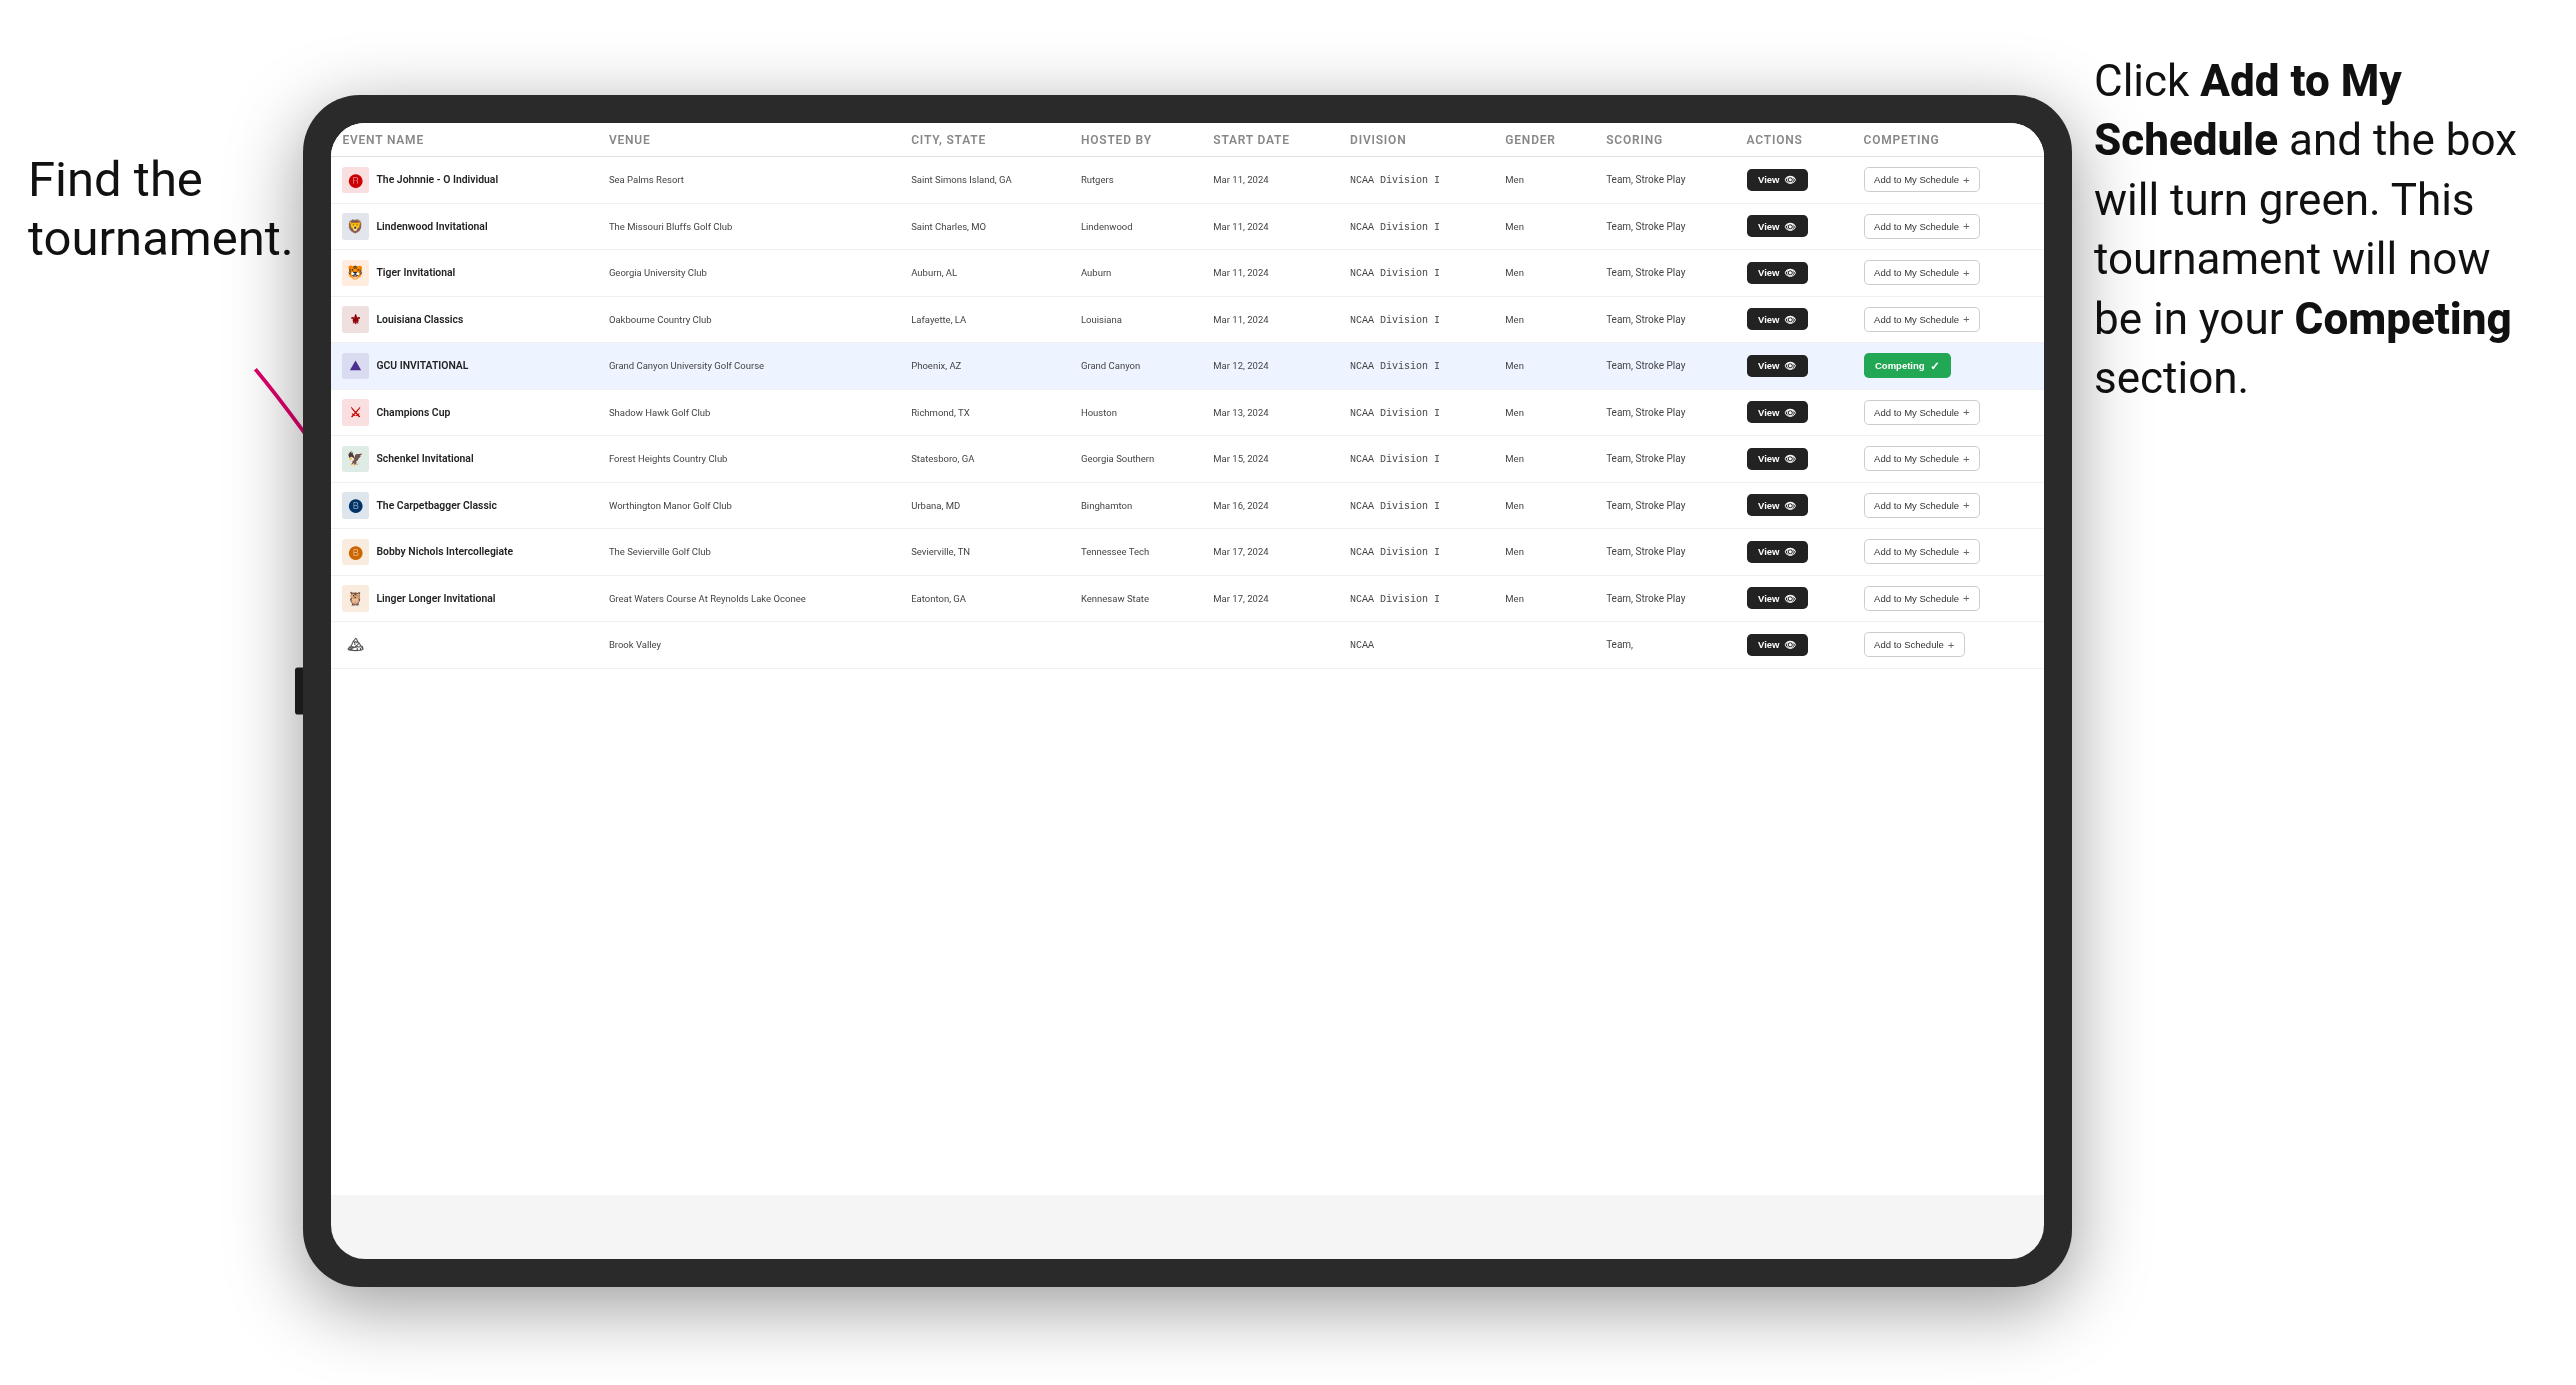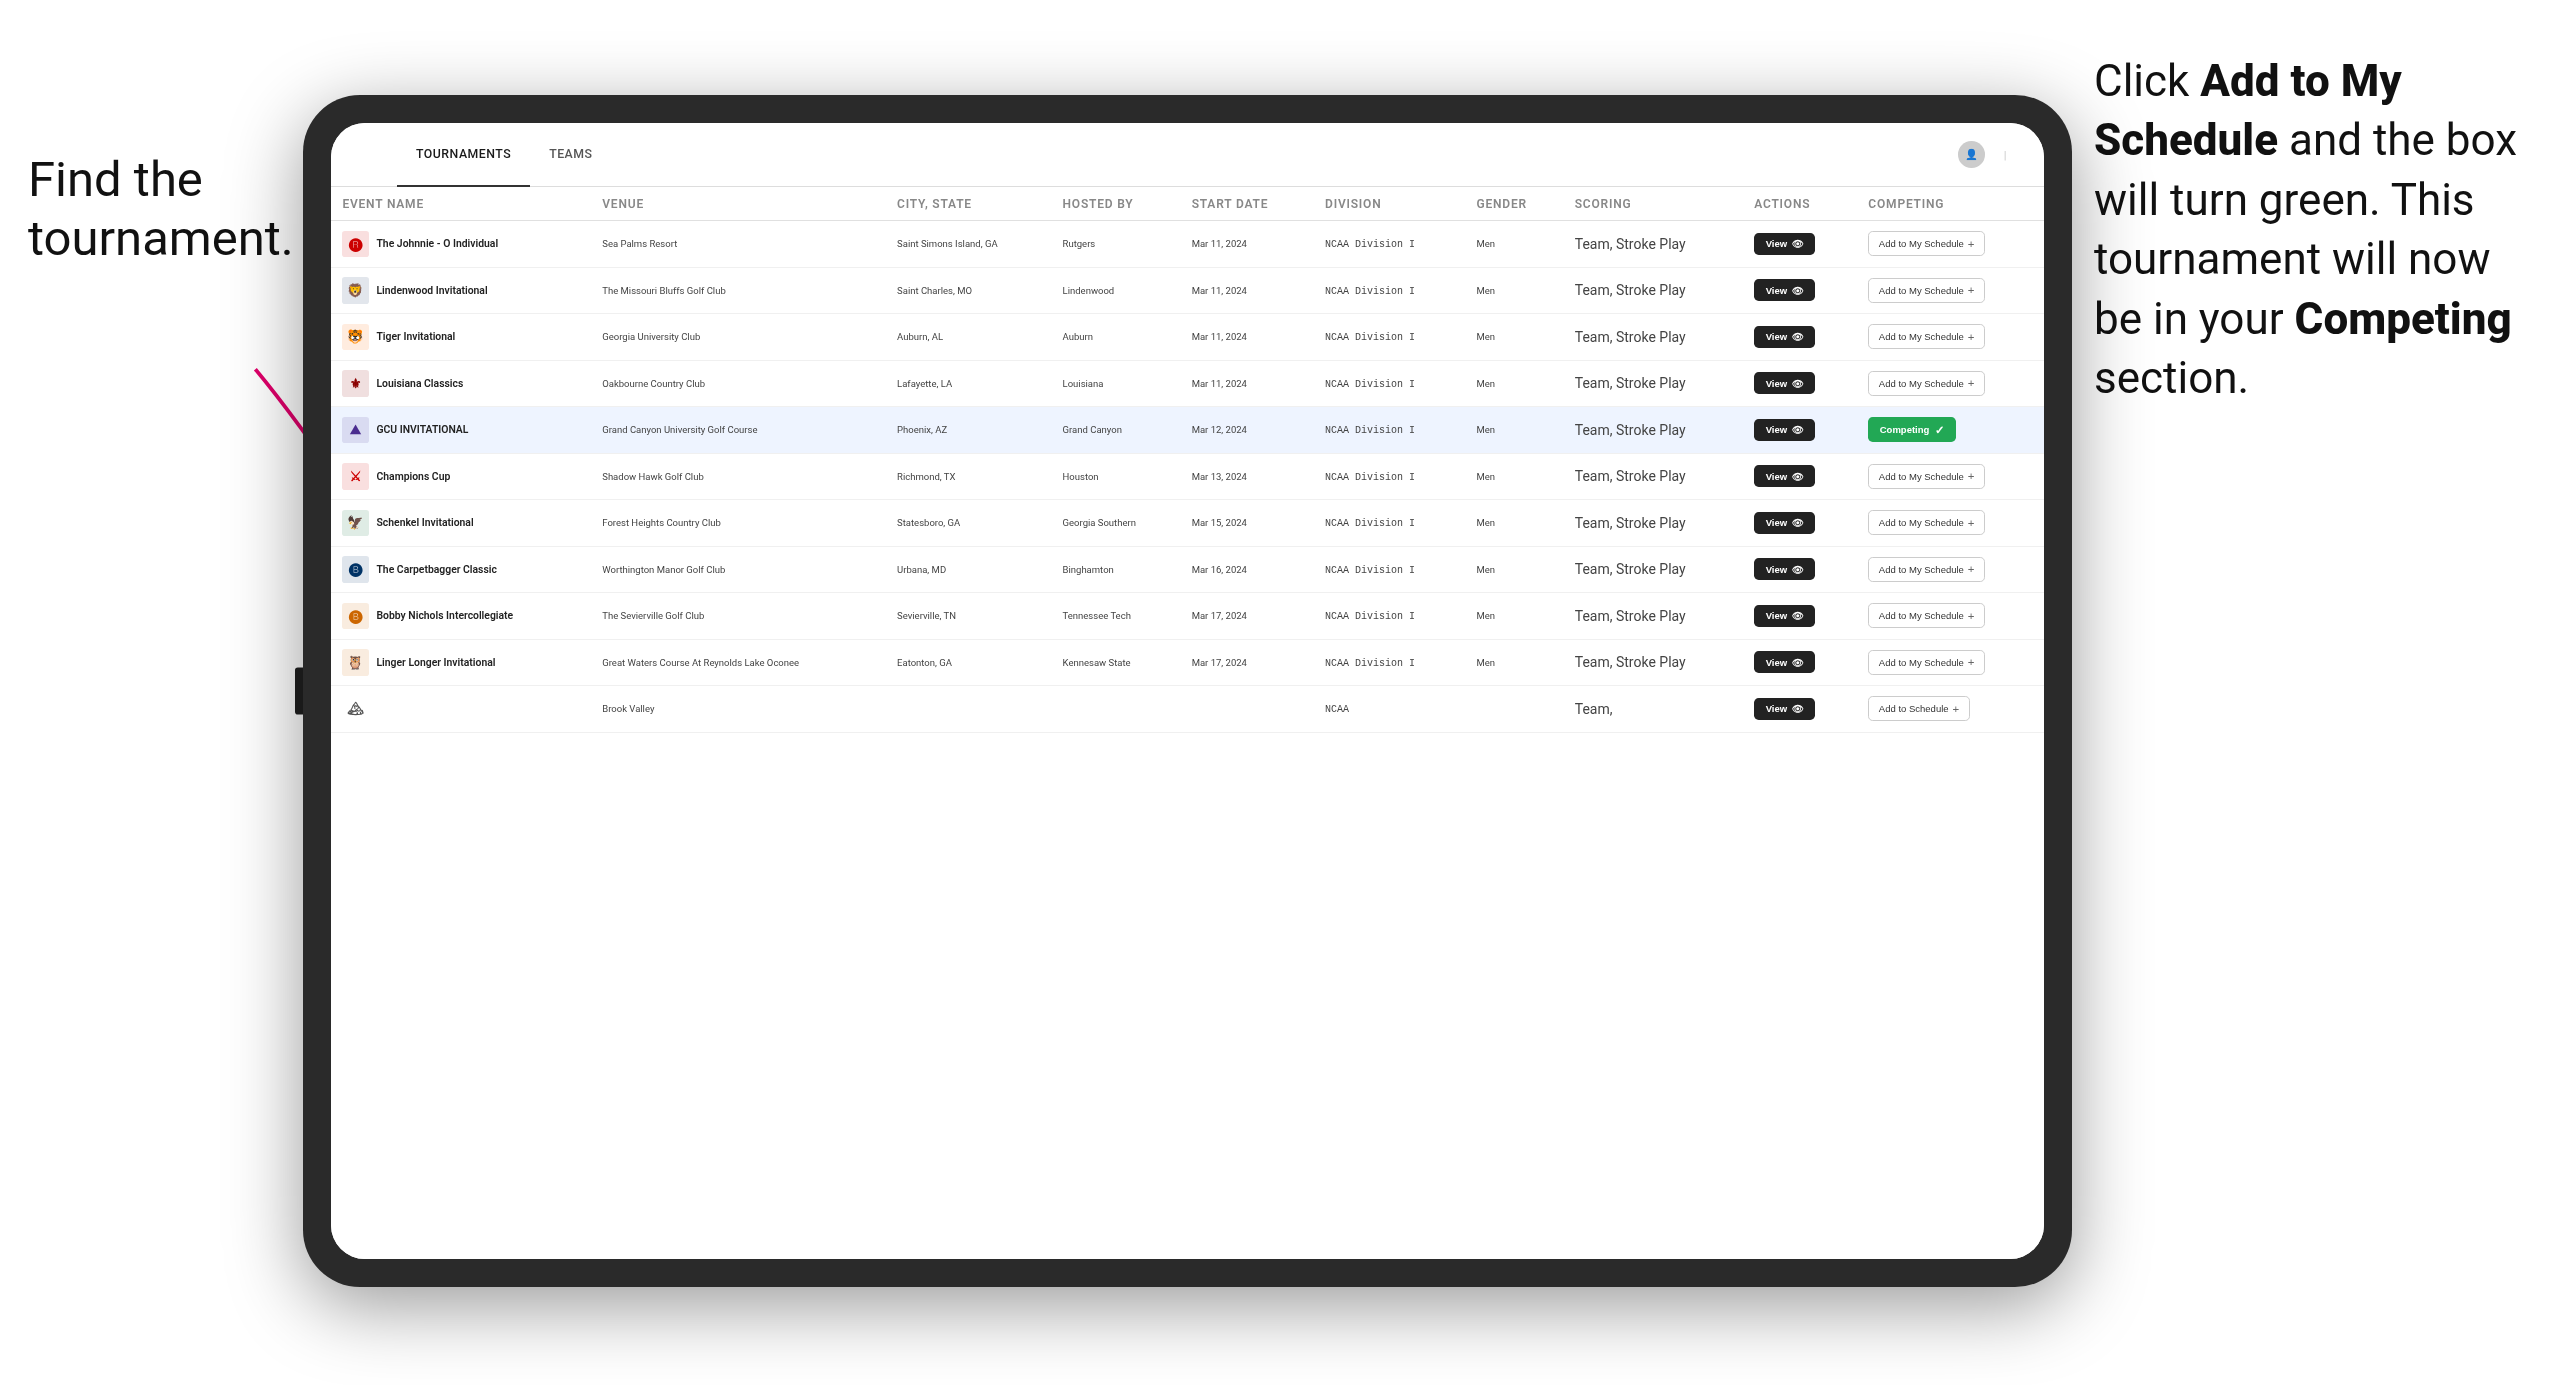--- a/index.html
+++ b/index.html
@@ -241,21 +241,21 @@
       white-space: nowrap;
     }
 
     .division-text {
       font-size: 10px;
       color: #444;
       font-family: Liberation Mono, monospace;
     }
 
     .scoring-text {
-      font-size: 14px;
+      font-size: 10px;
       color: #444;
     }
 
     
     .view-btn {
       background: #222;
       color: #fff;
       border: none;
       border-radius: 4.7px;
       padding: 5.7px 11.4px;
@@ -373,38 +373,20 @@
       <polygon points="10 0, 0 3.5, 10 7" fill="#e0006b"></polygon>
     </marker>
   </defs>
   <path d="M 180 20 Q 120 80 40 150" stroke="#e0006b" stroke-width="4" fill="none" marker-end="url(#arrowhead-right)"></path>
 </svg>
 
 <div class="tablet-frame">
   <div class="side-tab"></div>
   <div class="tablet-screen">
 
-    <div class="app-header">
-      <div class="header-left">
-        <div class="logo-area">
-          <span class="logo-text"></span>
-          <span class="logo-powered"></span>
-        </div>
-        <nav class="nav-tabs">
-          <div class="nav-tab active">TOURNAMENTS</div>
-          <div class="nav-tab">TEAMS</div>
-        </nav>
-      </div>
-      <div class="header-right">
-        <div class="user-avatar">👤</div>
-        <span></span>
-        <span class="divider">|</span>
-        <span class="sign-out-link"></span>
-      </div>
-    </div>
 
     <div class="table-container">
       <table>
         <thead>
           <tr>
             <th>EVENT NAME</th>
             <th>VENUE</th>
             <th>CITY, STATE</th>
             <th>HOSTED BY</th>
             <th>START DATE</th>

